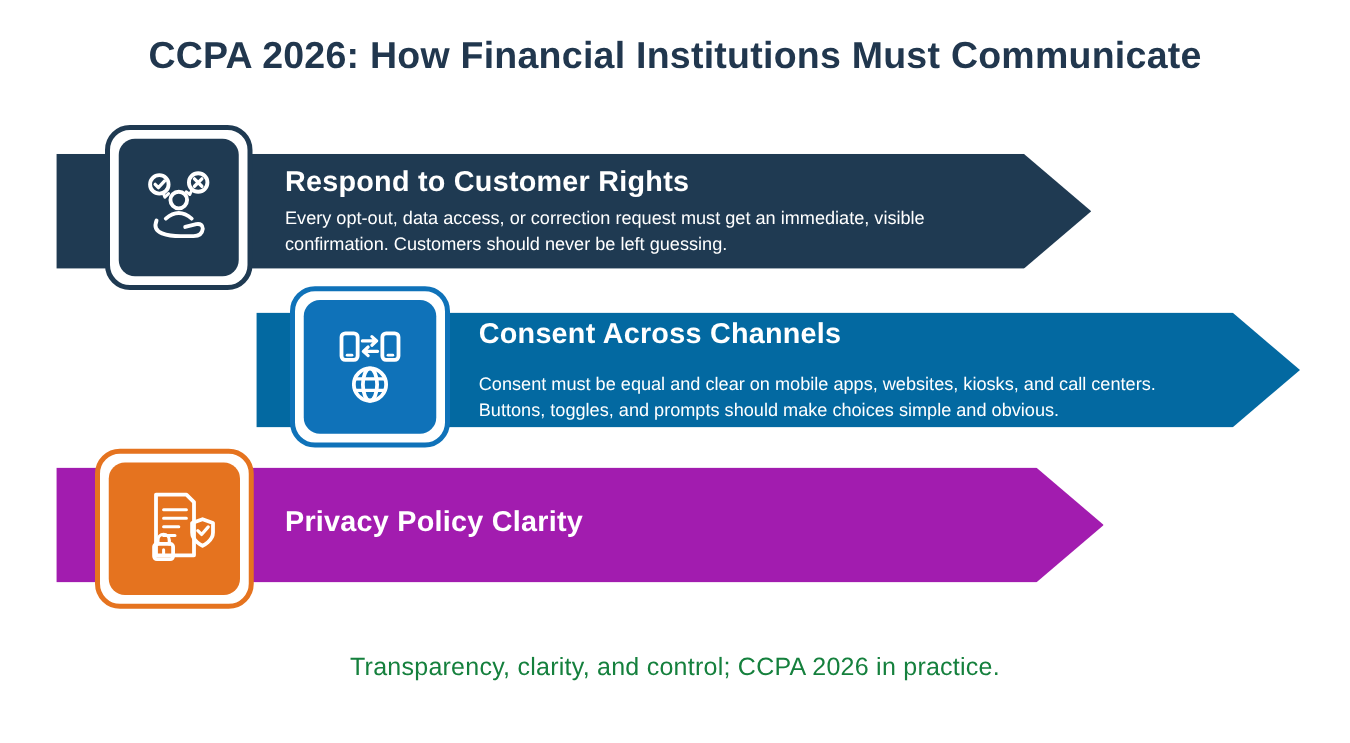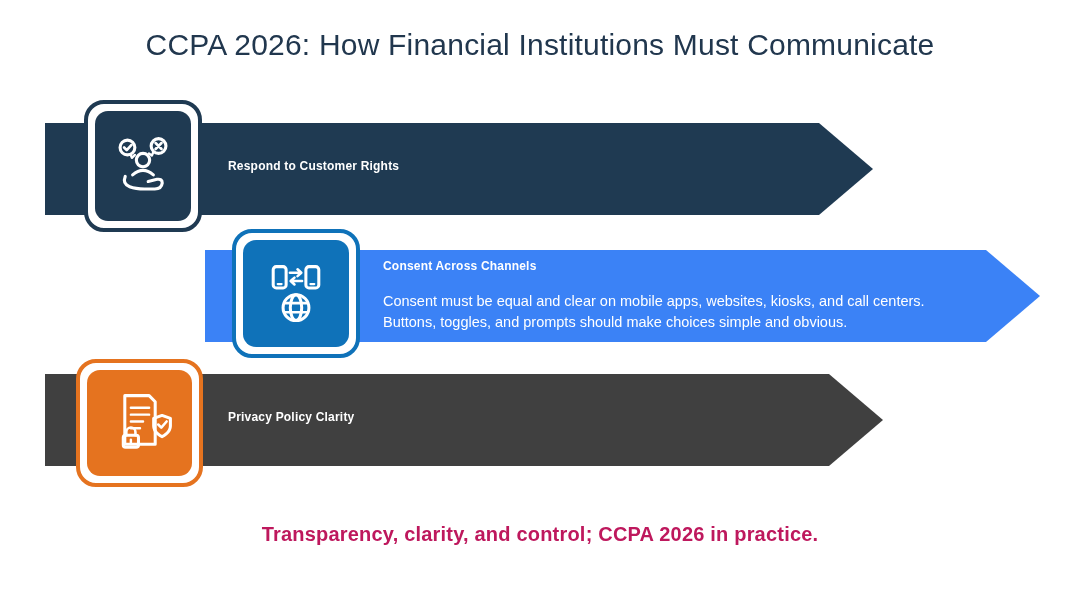--- a/index.html
+++ b/index.html
@@ -11,62 +11,62 @@
     overflow: hidden;
     color: #21374e;
   }
 
   .page-title {
     position: absolute;
     top: 28px; left: 0;
     width: 100%;
     text-align: center;
     font-size: 30px;
-    font-weight: normal;
+    font-weight: bold;
     color: #21374e;
     letter-spacing: 0.2px;
   }
 
   .banner {
     position: absolute;
     height: 92px;
     color: #ffffff;
     display: flex;
     flex-direction: column;
     justify-content: center;
     clip-path: polygon(0 0, calc(100% - 54px) 0, 100% 50%, calc(100% - 54px) 100%, 0 100%);
   }
   .banner .row-title {
-    font-size: 12px;
+    font-size: 23px;
     font-weight: bold;
     margin-bottom: 6px;
     letter-spacing: 0.2px;
   }
   .banner .row-body {
     font-size: 14.5px;
     line-height: 1.42;
   }
 
   .banner-1 {
     left: 45px; top: 123px; width: 828px;
     background: #1f3a52;
     padding-left: 183px; padding-right: 85px;
   }
   .banner-1 .row-body { max-width: 560px; }
 
   .banner-2 {
     left: 205px; top: 250px; width: 835px;
-    background: #3b82f6;
+    background: #0369a1;
     padding-left: 178px; padding-right: 68px;
   }
   .banner-2 .row-body { max-width: 600px; margin-top: 12px; }
 
   .banner-3 {
     left: 45px; top: 374px; width: 838px;
-    background: #404040;
+    background: #a21caf;
     padding-left: 183px; padding-right: 70px;
   }
   .banner-3 .row-body { max-width: 585px; }
 
   .iconbox {
     position: absolute;
     background: #ffffff;
     border-radius: 20px;
     padding: 7px;
     z-index: 2;
@@ -84,32 +84,33 @@
   .iconbox-3 .inner { background: #e5731f; }
 
   .iconbox svg { display: block; }
 
   .footer-text {
     position: absolute;
     top: 523px; left: 0;
     width: 100%;
     text-align: center;
     font-size: 20px;
-    font-weight: bold;
-    color: #be185d;
+    font-weight: normal;
+    color: #15803d;
     letter-spacing: 0.2px;
   }
 </style>
 </head>
 <body>
 
 <div class="page-title">CCPA 2026: How Financial Institutions Must Communicate</div>
 
 <div class="banner banner-1">
   <div class="row-title">Respond to Customer Rights</div>
+  <div class="row-body">Every opt-out, data access, or correction request must get an immediate, visible confirmation. Customers should never be left guessing.</div>
 </div>
 <div class="iconbox iconbox-1">
   <div class="inner">
     <svg width="74" height="74" viewBox="0 0 100 100" fill="none" stroke="#ffffff" stroke-width="4.2" stroke-linecap="round" stroke-linejoin="round">
 
       <circle cx="29" cy="25" r="10"></circle>
       <path d="M24.5 25 l3.5 3.5 l6.5 -7" stroke-width="3.6"></path>
       <path d="M33 34 l2 5 l4 -4" stroke-width="3.2"></path>
 
       <circle cx="71" cy="23" r="10"></circle>

